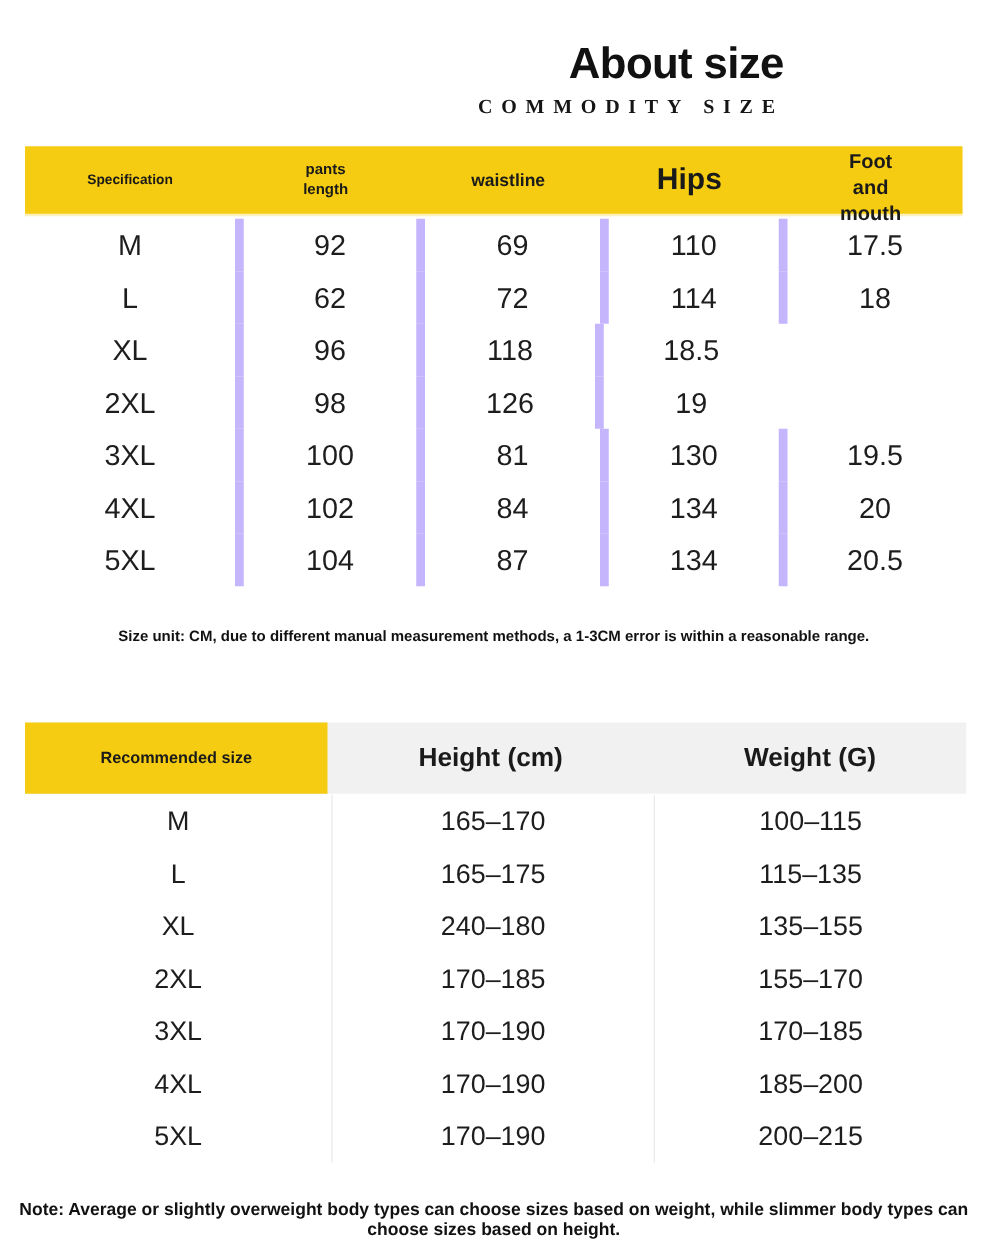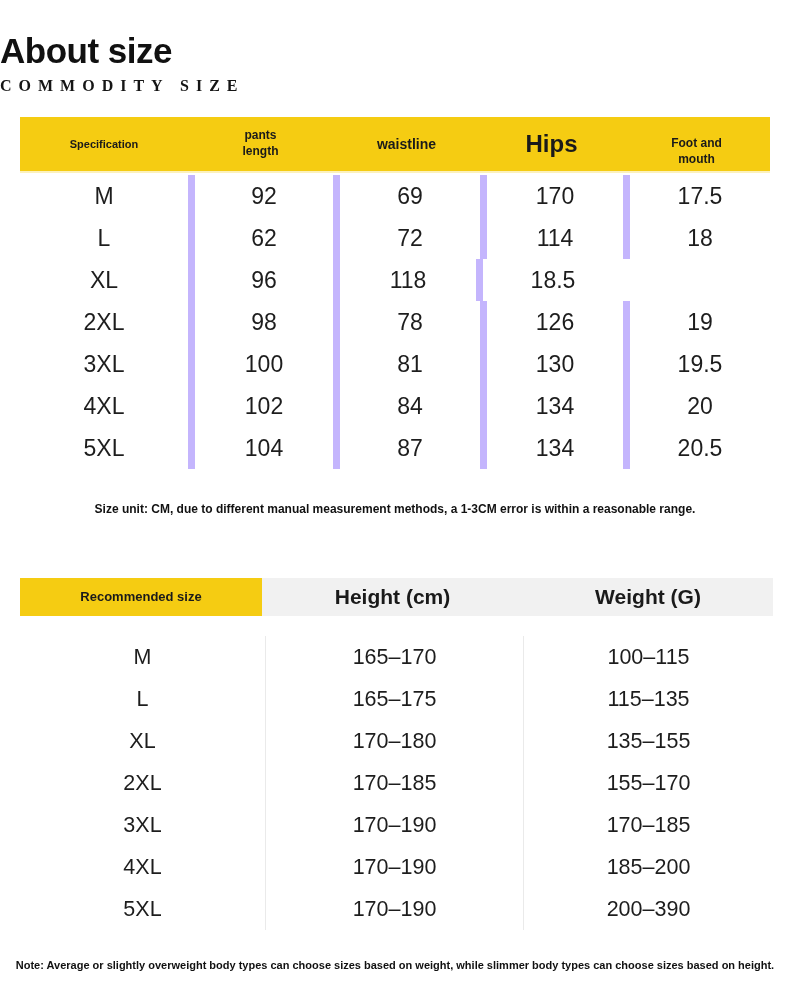--- a/index.html
+++ b/index.html
@@ -1,52 +1,52 @@
 <!DOCTYPE html>
 <html><head>
 <meta charset="utf-8">
 <style>
   html,body{margin:0;padding:0;}
   body{
     width:790px;height:1006px;background:#ffffff;position:relative;
     font-family:"Liberation Sans", sans-serif;color:#1b1b1b;overflow:hidden;
   }
   
-  .title-block{position:absolute;top:32px;left:0;width:627px;text-align:left;}
+  .title-block{position:absolute;top:32px;left:0;width:627px;text-align:right;}
   .page-title{font-size:35px;font-weight:700;letter-spacing:-0.5px;color:#111;line-height:1.1;}
   .page-subtitle{
     font-family:"Liberation Serif", serif;font-size:16px;font-weight:600;
     letter-spacing:7px;color:#151515;margin-top:6px;
   }
   
   .t1{position:absolute;left:20px;top:117px;width:750px;}
   .t1-head{
     display:flex;height:54px;background:#F5CC12;
     box-shadow:0 2px 0 rgba(245,204,18,0.28);
   }
   .hcell{display:flex;justify-content:center;align-items:center;text-align:center;
     font-weight:700;color:#1a1a1a;height:100%;line-height:1.3;}
   .c0{width:168px}.c1{width:145px}.c2{width:147px}.c3{width:143px}.c4{width:147px}
   .h-spec{font-size:11px;}
   .h-pants span{display:inline-block;max-width:48px;font-size:12px;}
   .h-waist{font-size:14px;}
   .h-hips{font-size:24px;}
-  .h-foot span{display:inline-block;max-width:58px;font-size:12px;margin-top:15px;}
+  .h-foot span{display:inline-block;max-width:58px;font-size:16px;margin-top:15px;}
   .t1-body{position:absolute;left:20px;top:175px;width:750px;}
   .t-row{display:flex;height:42px;}
   .bcell{display:flex;justify-content:center;align-items:center;height:100%;
     font-size:23px;color:#1d1d1d;box-sizing:border-box;}
   .t1-body .bcell + .bcell{border-left:7px solid #c4b5fd;}
   
   .note1{position:absolute;top:502px;left:0;width:790px;text-align:center;
     font-size:12px;font-weight:700;color:#111;}
   .note2{position:absolute;top:959px;left:0;width:790px;text-align:center;
-    font-size:11px;font-weight:700;color:#111;}
+    font-size:14px;font-weight:700;color:#111;}
   
-  .t2-head{position:absolute;left:20px;top:578px;width:753px;height:38px;
+  .t2-head{position:absolute;left:20px;top:578px;width:753px;height:57px;
     display:flex;background:#F1F1F1;}
   .t2-head .hc1{width:242px;background:#F5CC12;font-size:13px;}
   .t2-head .hc2{width:261px;font-size:21px;}
   .t2-head .hc3{width:250px;font-size:21px;text-align:right;}
   .t2-body{position:absolute;left:20px;top:636px;width:753px;}
   .d0{width:245px}.d1{width:258px}.d2{width:250px}
   .t2-body .bcell{font-size:21.5px;}
   .t2-body .bcell + .bcell{border-left:1px solid #eaeaea;}
 </style>
 </head>
@@ -67,40 +67,39 @@
   <div class="hcell c4 h-foot">
       <span>Foot and mouth</span>
     </div>
 </div>
 
 <div class="t1-body">
   <div class="t-row">
     <div class="bcell c0">M</div>
     <div class="bcell c1">92</div>
     <div class="bcell c2">69</div>
-    <div class="bcell c3">170</div>
+    <div class="bcell c3">110</div>
     <div class="bcell c4">17.5</div>
   </div>
   <div class="t-row">
     <div class="bcell c0">L</div>
     <div class="bcell c1">62</div>
     <div class="bcell c2">72</div>
     <div class="bcell c3">114</div>
     <div class="bcell c4">18</div>
   </div>
   <div class="t-row">
     <div class="bcell c0">XL</div>
     <div class="bcell c1">96</div>
     <div class="bcell c3">118</div>
     <div class="bcell c4">18.5</div>
   </div>
   <div class="t-row">
     <div class="bcell c0">2XL</div>
     <div class="bcell c1">98</div>
-    <div class="bcell c2">78</div>
     <div class="bcell c3">126</div>
     <div class="bcell c4">19</div>
   </div>
   <div class="t-row">
     <div class="bcell c0">3XL</div>
     <div class="bcell c1">100</div>
     <div class="bcell c2">81</div>
     <div class="bcell c3">130</div>
     <div class="bcell c4">19.5</div>
   </div>
@@ -134,38 +133,38 @@
     <div class="bcell d1">165–170</div>
     <div class="bcell d2">100–115</div>
   </div>
   <div class="t-row">
     <div class="bcell d0">L</div>
     <div class="bcell d1">165–175</div>
     <div class="bcell d2">115–135</div>
   </div>
   <div class="t-row">
     <div class="bcell d0">XL</div>
-    <div class="bcell d1">170–180</div>
+    <div class="bcell d1">240–180</div>
     <div class="bcell d2">135–155</div>
   </div>
   <div class="t-row">
     <div class="bcell d0">2XL</div>
     <div class="bcell d1">170–185</div>
     <div class="bcell d2">155–170</div>
   </div>
   <div class="t-row">
     <div class="bcell d0">3XL</div>
     <div class="bcell d1">170–190</div>
     <div class="bcell d2">170–185</div>
   </div>
   <div class="t-row">
     <div class="bcell d0">4XL</div>
     <div class="bcell d1">170–190</div>
     <div class="bcell d2">185–200</div>
   </div>
   <div class="t-row">
     <div class="bcell d0">5XL</div>
     <div class="bcell d1">170–190</div>
-    <div class="bcell d2">200–390</div>
+    <div class="bcell d2">200–215</div>
   </div>
 </div>
 
 <div class="note2">Note: Average or slightly overweight body types can choose sizes based on weight, while slimmer body types can choose sizes based on height.</div>
 
 </body></html>

